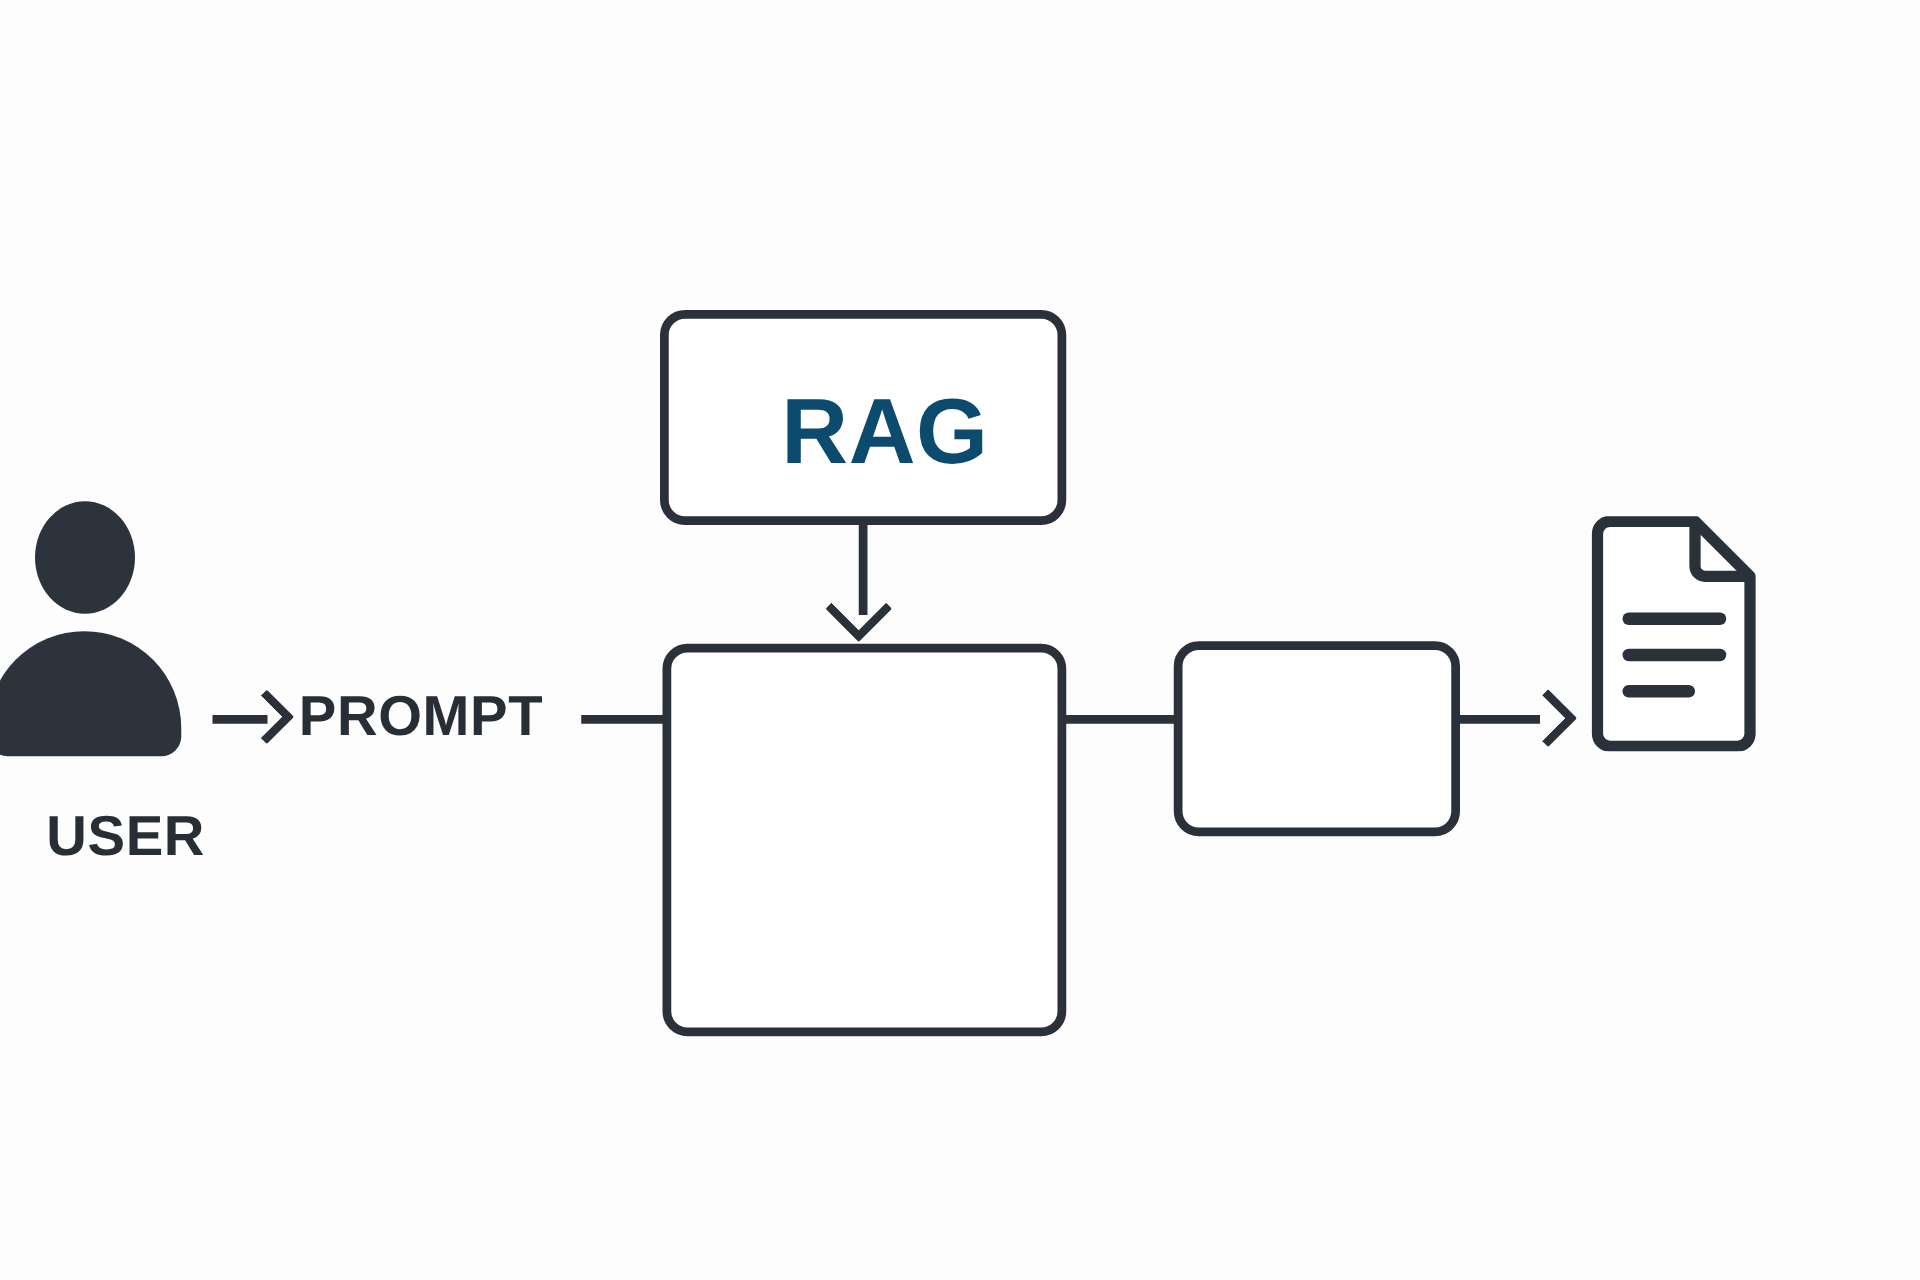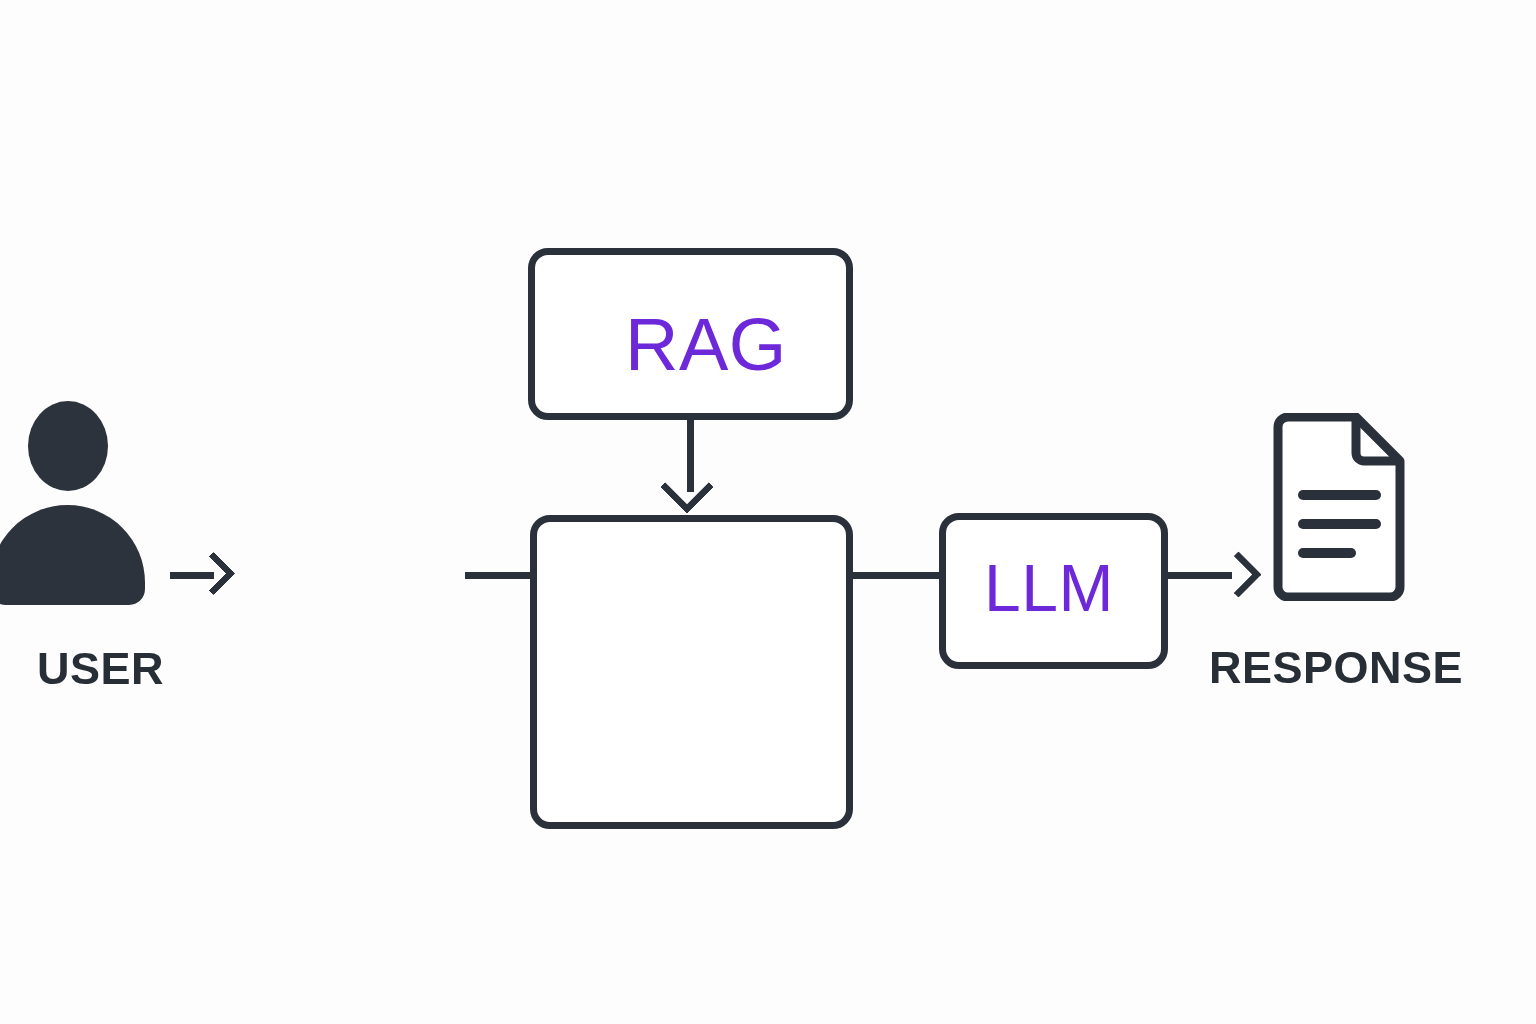--- a/index.html
+++ b/index.html
@@ -31,22 +31,22 @@
   }
   .node-box {
     position: absolute;
     box-sizing: border-box;
     border: 7px solid #2b313a;
     border-radius: 18px;
     background: #ffffff;
   }
   .node-text {
     position: absolute;
-    color: #6d28d9;
-    font-weight: normal;
+    color: #0c4a6e;
+    font-weight: bold;
     white-space: nowrap;
     line-height: 1;
     letter-spacing: 0.5px;
   }
   .conn {
     position: absolute;
     background: #2b313a;
   }
 
   
@@ -125,42 +125,41 @@
 
   <div id="user-figure">
     <div id="user-head"></div>
     <div id="user-body"></div>
   </div>
   <div class="lbl" id="user-label">USER</div>
 
   <div class="conn" id="conn-user-to-prompt"></div>
   <div class="chev" id="head-user"></div>
 
+  <div class="lbl" id="prompt-label">PROMPT</div>
   <div class="conn" id="conn-prompt-to-retrieval"></div>
 
   <div class="node-box" id="rag-box"></div>
   <div class="node-text" id="rag-text">RAG</div>
 
   <div class="conn" id="conn-rag-down"></div>
   <div class="chev" id="head-rag"></div>
 
   <div class="node-box" id="retrieval-box"></div>
 
   <div class="conn" id="conn-retrieval-to-llm"></div>
 
   <div class="node-box" id="llm-box"></div>
-  <div class="node-text" id="llm-text">LLM</div>
 
   <div class="conn" id="conn-llm-to-doc"></div>
   <div class="chev" id="head-doc"></div>
 
   <div id="doc-icon">
     <svg width="142" height="188" viewBox="0 0 142 188" fill="none" xmlns="http://www.w3.org/2000/svg">
       <path d="M10 14 A10 10 0 0 1 20 4 L88 4 L132 48 L132 174 A10 10 0 0 1 122 184 L20 184 A10 10 0 0 1 10 174 Z" stroke="#2b313a" stroke-width="9" stroke-linejoin="round" fill="#ffffff"></path>
       <path d="M88 5 L88 40 A8 8 0 0 0 96 48 L131 48" stroke="#2b313a" stroke-width="9" stroke-linejoin="round" fill="none"></path>
       <line x1="35" y1="82" x2="108" y2="82" stroke="#2b313a" stroke-width="10" stroke-linecap="round"></line>
       <line x1="35" y1="111" x2="108" y2="111" stroke="#2b313a" stroke-width="10" stroke-linecap="round"></line>
       <line x1="35" y1="140" x2="83" y2="140" stroke="#2b313a" stroke-width="10" stroke-linecap="round"></line>
     </svg>
   </div>
-  <div class="lbl" id="response-label">RESPONSE</div>
 
 </div>
 
 </body></html>

